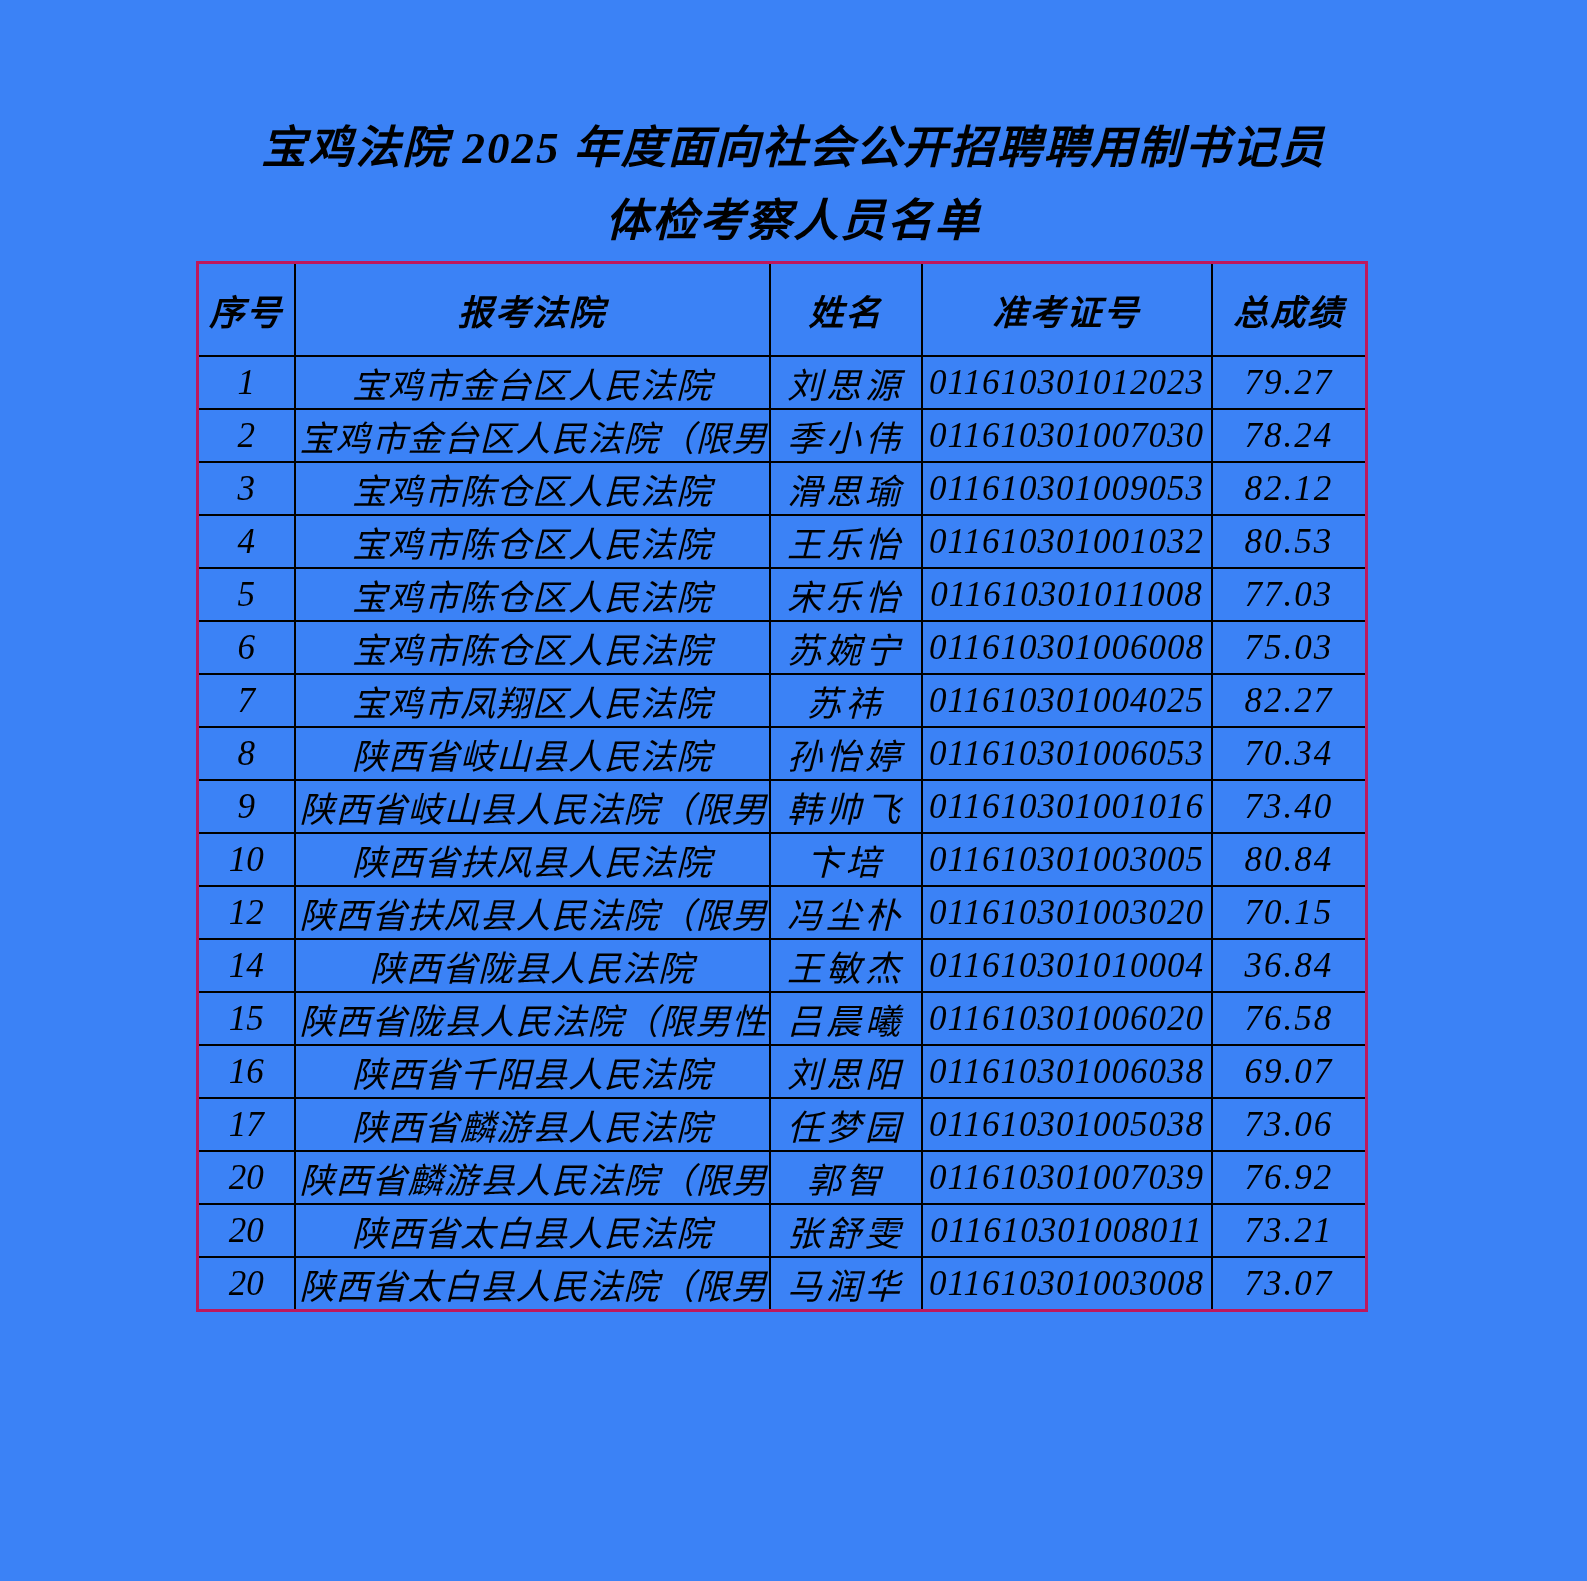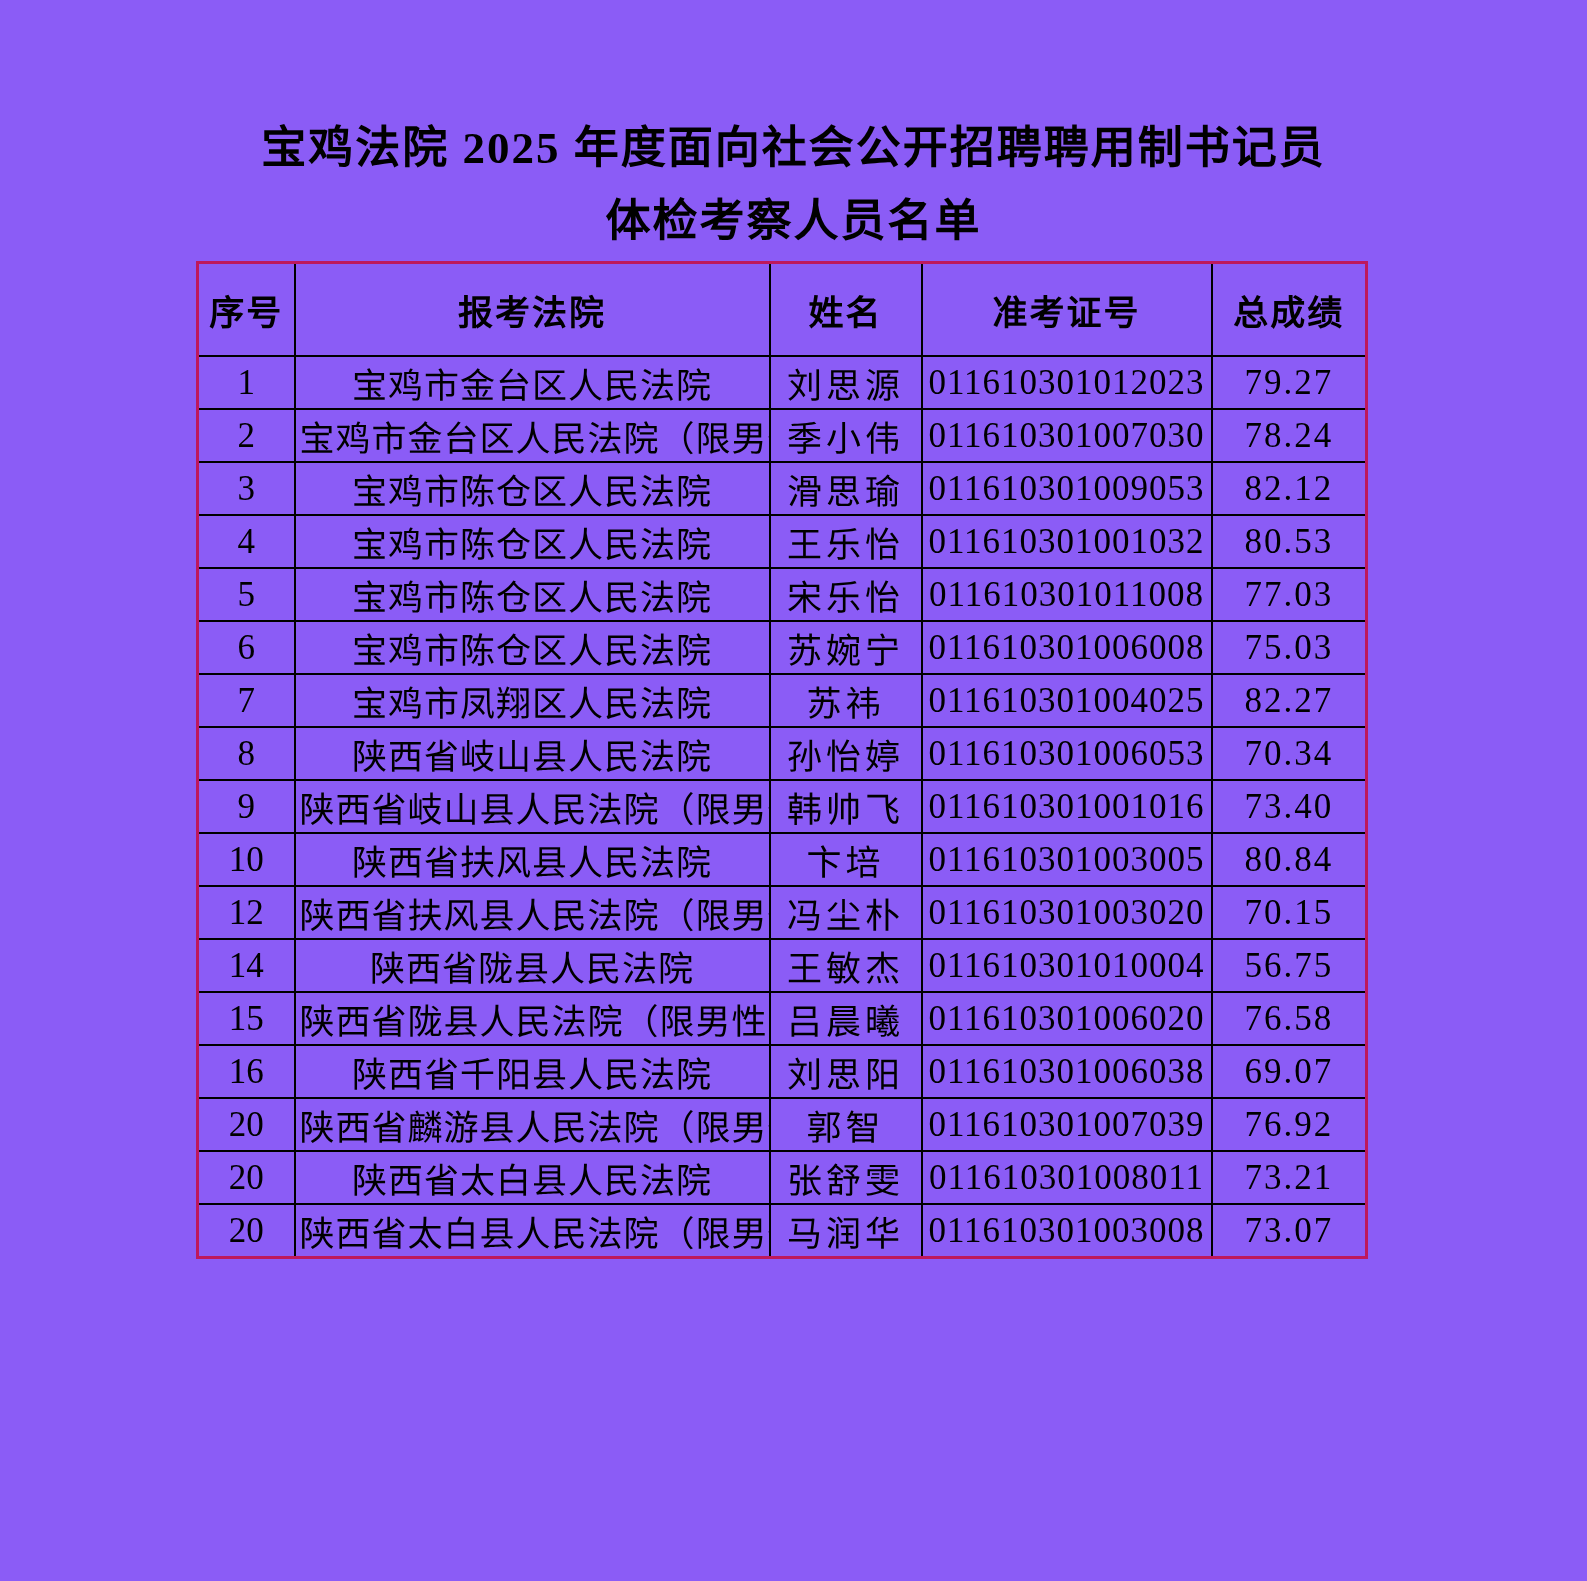--- a/index.html
+++ b/index.html
@@ -4,24 +4,25 @@
 <style>
   html, body {
     margin: 0;
     padding: 0;
     background: #ffffff;
   }
   .page {
     position: relative;
     width: 1587px;
     height: 1581px;
-    background: #8b5cf6;
+    background: #3b82f6;
     color: #000000;
     font-family: "Liberation Serif", "DejaVu Serif", serif;
     overflow: hidden;
+    font-style: italic;
   }
   .title-block {
     padding-top: 112px;
     text-align: center;
     font-weight: 700;
     font-size: 45px;
     line-height: 73px;
     letter-spacing: 2px;
   }
   table.roster {
@@ -160,37 +161,44 @@
       <td class="cell-court">陕西省扶风县人民法院（限男性）</td>
       <td class="cell-name">冯尘朴</td>
       <td class="cell-ticket">011610301003020</td>
       <td class="cell-score">70.15</td>
     </tr>
         <tr>
       <td class="cell-no">14</td>
       <td class="cell-court">陕西省陇县人民法院</td>
       <td class="cell-name">王敏杰</td>
       <td class="cell-ticket">011610301010004</td>
-      <td class="cell-score">56.75</td>
+      <td class="cell-score">36.84</td>
     </tr>
         <tr>
       <td class="cell-no">15</td>
       <td class="cell-court">陕西省陇县人民法院（限男性）</td>
       <td class="cell-name">吕晨曦</td>
       <td class="cell-ticket">011610301006020</td>
       <td class="cell-score">76.58</td>
     </tr>
         <tr>
       <td class="cell-no">16</td>
       <td class="cell-court">陕西省千阳县人民法院</td>
       <td class="cell-name">刘思阳</td>
       <td class="cell-ticket">011610301006038</td>
       <td class="cell-score">69.07</td>
     </tr>
         <tr>
+      <td class="cell-no">17</td>
+      <td class="cell-court">陕西省麟游县人民法院</td>
+      <td class="cell-name">任梦园</td>
+      <td class="cell-ticket">011610301005038</td>
+      <td class="cell-score">73.06</td>
+    </tr>
+        <tr>
       <td class="cell-no">20</td>
       <td class="cell-court">陕西省麟游县人民法院（限男性）</td>
       <td class="cell-name">郭智</td>
       <td class="cell-ticket">011610301007039</td>
       <td class="cell-score">76.92</td>
     </tr>
         <tr>
       <td class="cell-no">20</td>
       <td class="cell-court">陕西省太白县人民法院</td>
       <td class="cell-name">张舒雯</td>

